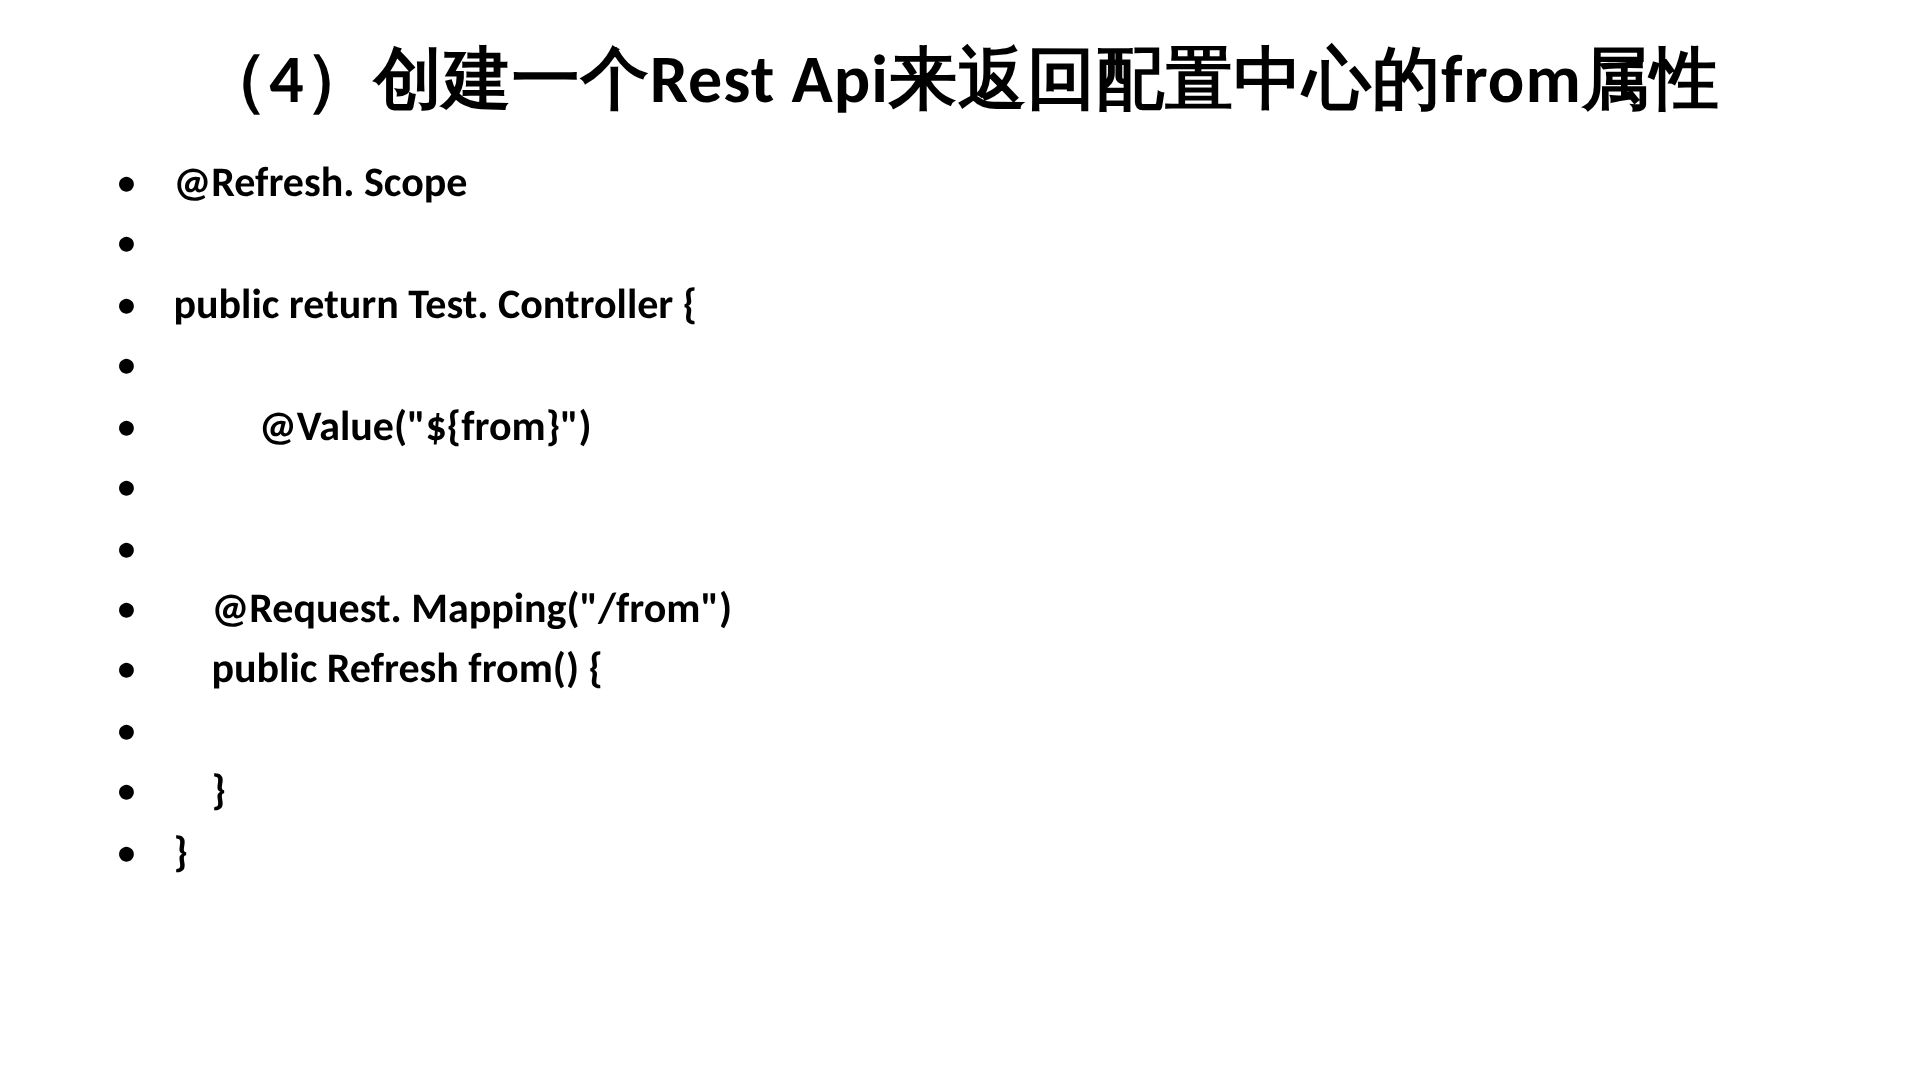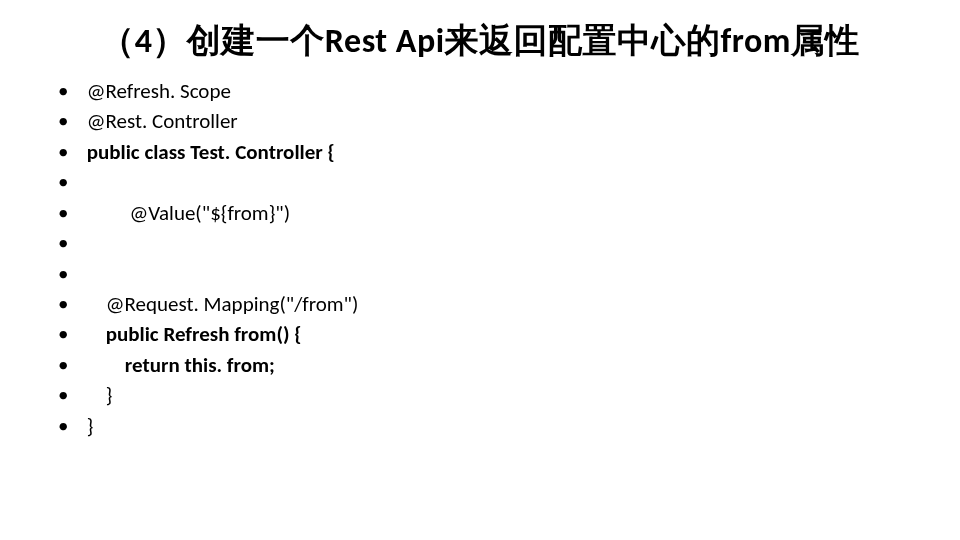--- a/index.html
+++ b/index.html
@@ -33,41 +33,40 @@
       font-weight: 400;
     }
     .bullet-marker {
       display: inline-block;
       width: 24px;
       text-align: left;
       font-size: 21px;
       line-height: 1.45;
       flex-shrink: 0;
     }
-    .plain { font-weight: 400; }
+    .plain { font-weight: 700; }
     .boldtext { font-weight: 700; }
     .item-text { white-space: pre; }
   </style>
 </head>
 <body>
 
 <div class="slide">
   <h1 class="title">（4）创建一个Rest Api来返回配置中心的from属性</h1>
   <ul class="bullets">
       <li>
         <span class="bullet-marker">•</span>
         <span class="item-text"> <span class="plain">@Refresh. Scope</span></span>
       </li>
       <li>
         <span class="bullet-marker">•</span>
-        <span class="item-text"> <span class="plain">@Rest. Controller</span></span>
       </li>
       <li>
         <span class="bullet-marker">•</span>
-        <span class="item-text"> <span class="boldtext">public class Test. Controller {</span></span>
+        <span class="item-text"> <span class="boldtext">public return Test. Controller {</span></span>
       </li>
       <li>
         <span class="bullet-marker">•</span>
         <span class="item-text"></span>
       </li>
       <li>
         <span class="bullet-marker">•</span>
         <span class="item-text">          <span class="plain">@Value("${from}")</span></span>
       </li>
       <li>
@@ -80,21 +79,20 @@
       <li>
         <span class="bullet-marker">•</span>
         <span class="item-text">     <span class="plain">@Request. Mapping("/from")</span></span>
       </li>
       <li>
         <span class="bullet-marker">•</span>
         <span class="item-text">     <span class="boldtext">public Refresh from() {</span></span>
       </li>
       <li>
         <span class="bullet-marker">•</span>
-        <span class="item-text">         <span class="boldtext">return this. from;</span></span>
       </li>
       <li>
         <span class="bullet-marker">•</span>
         <span class="item-text">     <span class="plain">}</span></span>
       </li>
       <li>
         <span class="bullet-marker">•</span>
         <span class="item-text"> <span class="plain">}</span></span>
       </li>
     </ul>

